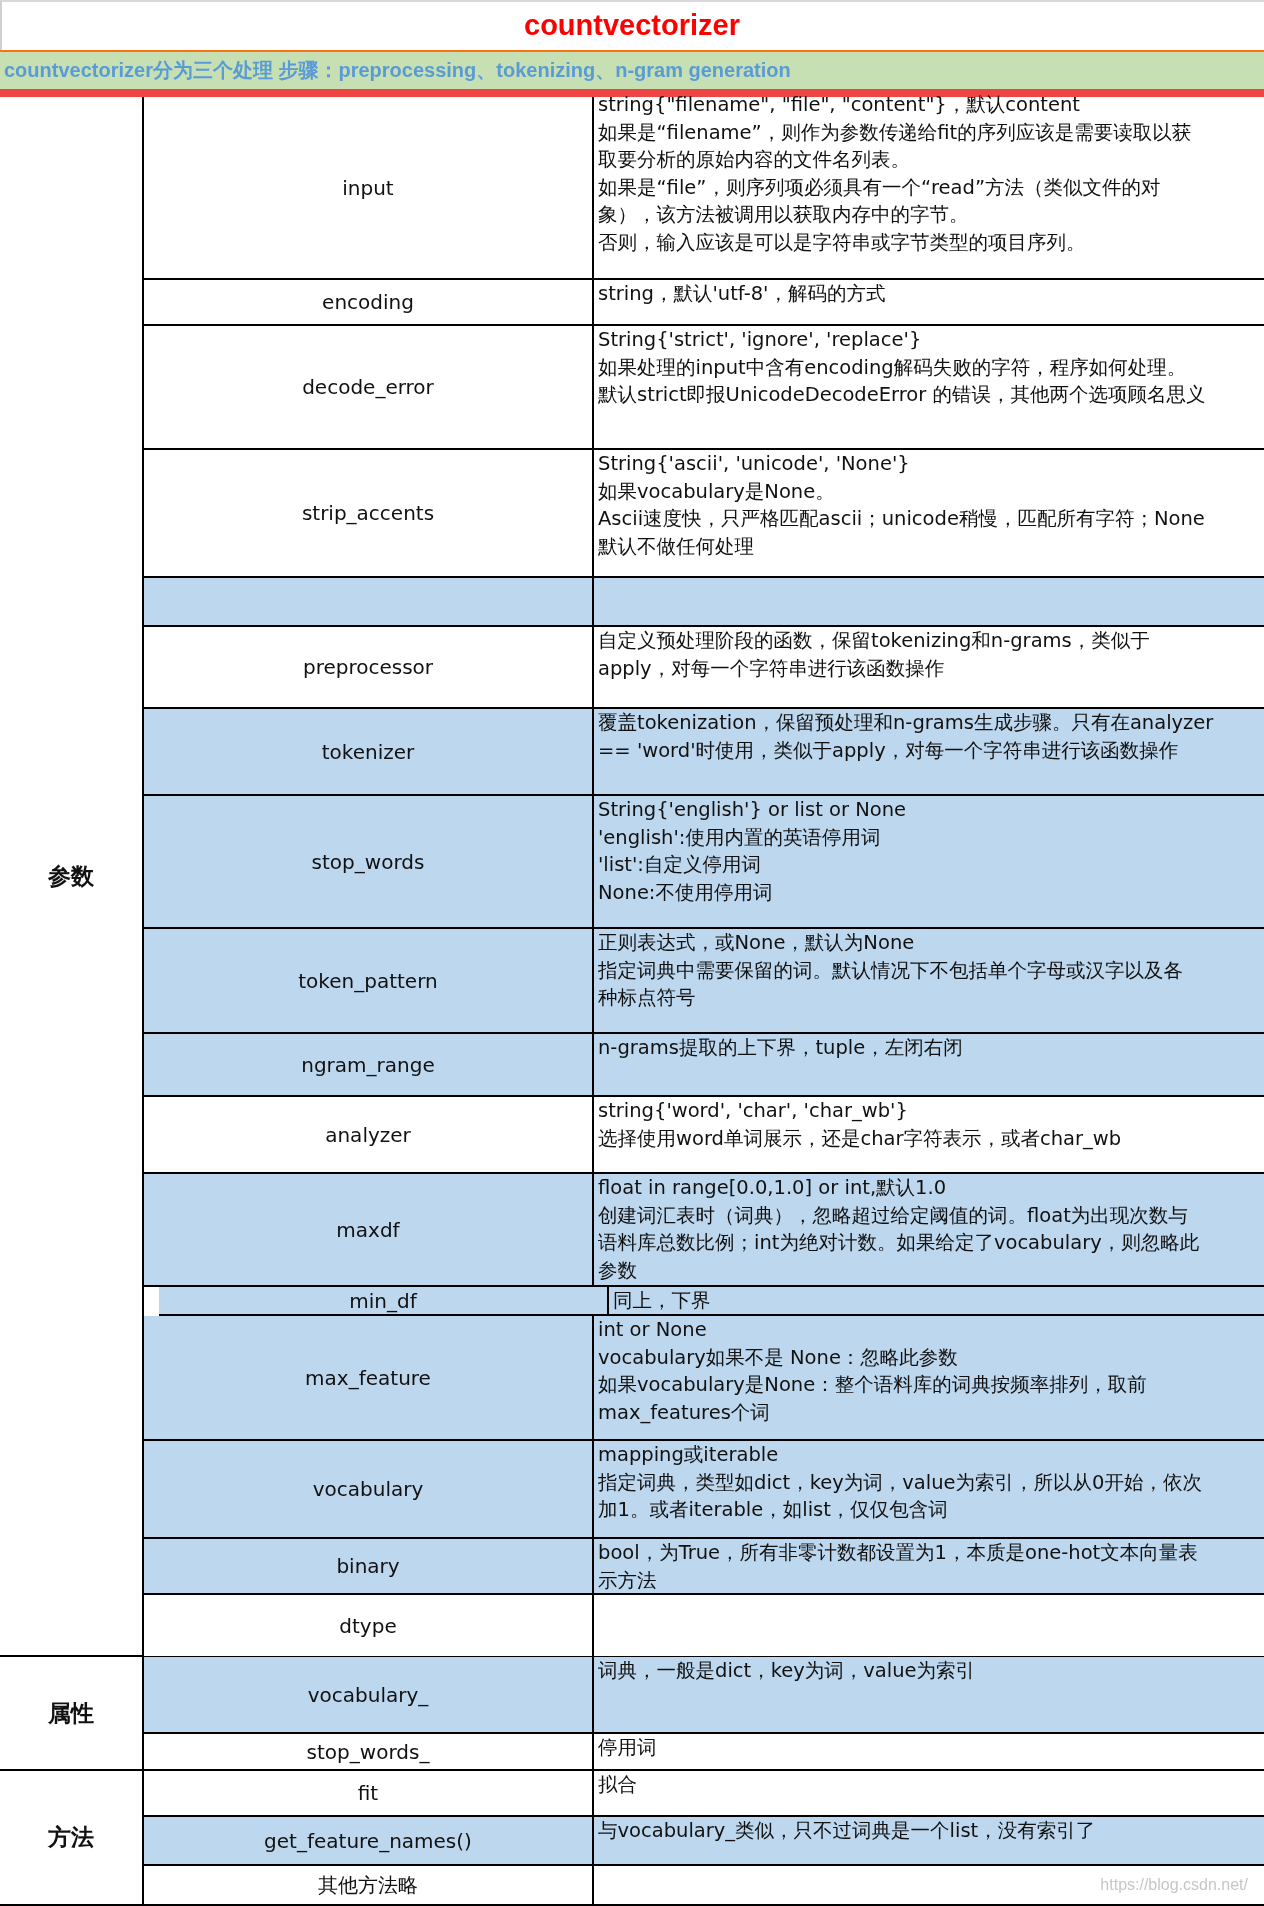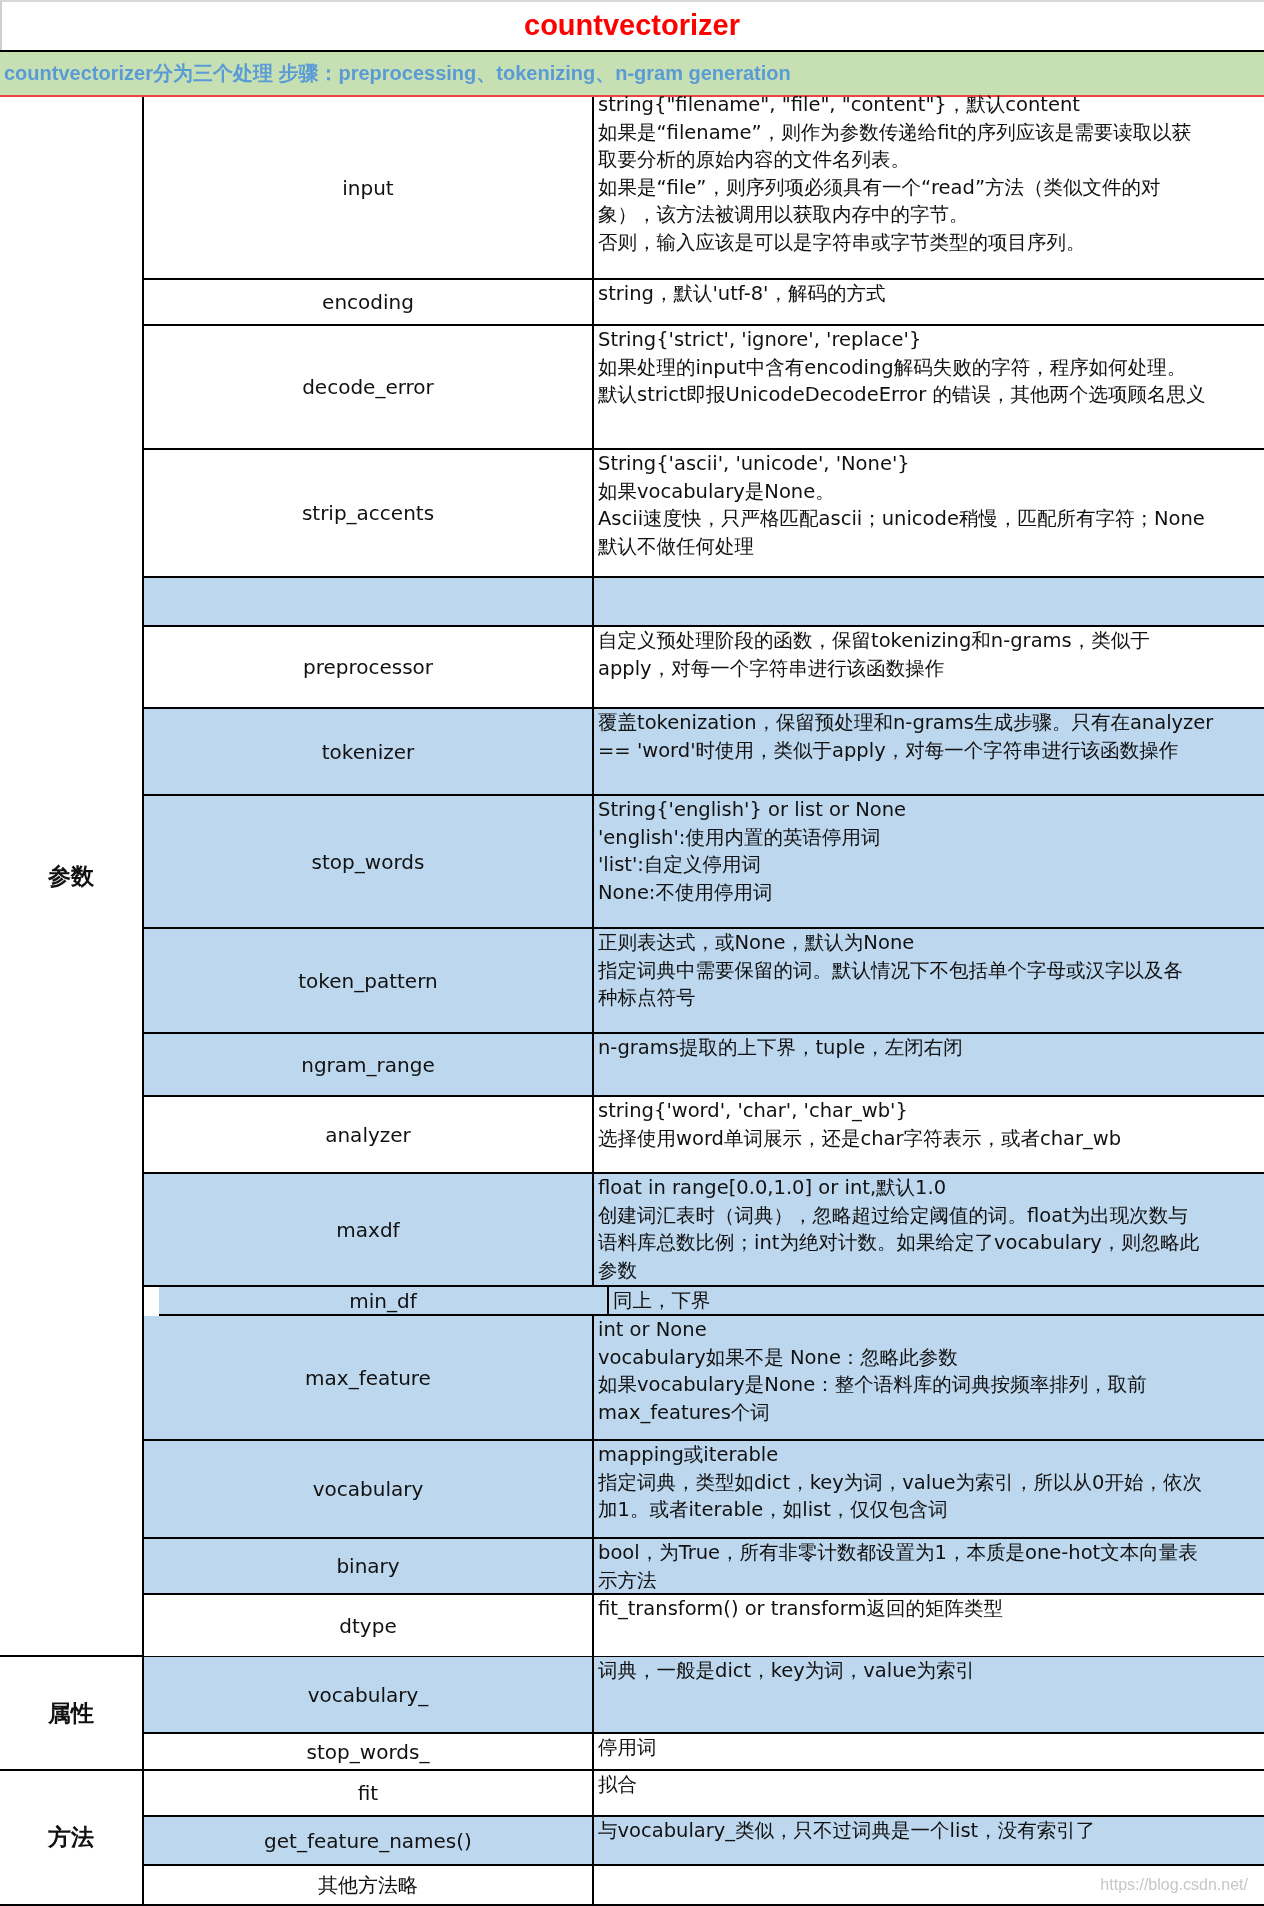--- a/index.html
+++ b/index.html
@@ -3,23 +3,23 @@
   <meta charset="utf-8">
   <style>
     html, body { margin: 0; padding: 0; background: #ffffff; }
     body { width: 1264px; height: 1906px; position: relative; overflow: hidden;
            font-family: "DejaVu Sans", "Liberation Sans", sans-serif; color: #111; }
     .frame { position: absolute; left: 0; top: 0; width: 1264px; height: 1906px;
              box-sizing: border-box; border-left: 2px solid #d0d0d0; border-top: 2px solid #d9d9d9; }
     .title { position: absolute; left: 0; top: 0; width: 1264px; height: 52px;
              display: flex; align-items: center; justify-content: center;
              font-family: "Liberation Sans", sans-serif; font-weight: bold;
-             font-size: 29px; color: #ff0000; border-bottom: 2px solid #000000; box-sizing: border-box; }
+             font-size: 29px; color: #ff0000; border-bottom: 2px solid #f97316; box-sizing: border-box; }
     .subtitle { position: absolute; left: 0; top: 52px; width: 1264px; height: 45px;
-                background: #c6e0b4; border-bottom: 2px solid #ef4444; box-sizing: border-box;
+                background: #c6e0b4; border-bottom: 8px solid #ef4444; box-sizing: border-box;
                 display: flex; align-items: center; padding-left: 4px;
                 font-family: "Liberation Sans", sans-serif; font-weight: bold;
                 font-size: 20px; color: #5b9bd5; white-space: nowrap; }
     .group { position: absolute; left: 0; width: 144px; box-sizing: border-box;
              border-right: 2px solid #000; border-bottom: 2px solid #000;
              display: flex; align-items: center; justify-content: center;
              font-weight: bold; font-size: 23px; background: #fff; }
     .row { position: absolute; left: 144px; width: 1120px; box-sizing: border-box;
            border-bottom: 2px solid #000; display: flex; }
     .row.blue { background: #bdd7ee; }
@@ -166,23 +166,20 @@
     </div>
     <div class="row blue" style="top: 1539px; height: 56px;">
       <div class="name">binary</div>
       <div class="desc">
         <div class="line">bool，为True，所有非零计数都设置为1，本质是one-hot文本向量表</div>
         <div class="line">示方法</div>
       </div>
     </div>
     <div class="row white" style="top: 1595px; height: 63px;">
       <div class="name">dtype</div>
-      <div class="desc">
-        <div class="line">fit_transform() or transform返回的矩阵类型</div>
-      </div>
     </div>
     <div class="row blue" style="top: 1657px; height: 77px;">
       <div class="name">vocabulary_</div>
       <div class="desc">
         <div class="line">词典，一般是dict，key为词，value为索引</div>
       </div>
     </div>
     <div class="row white" style="top: 1734px; height: 37px;">
       <div class="name">stop_words_</div>
       <div class="desc">

